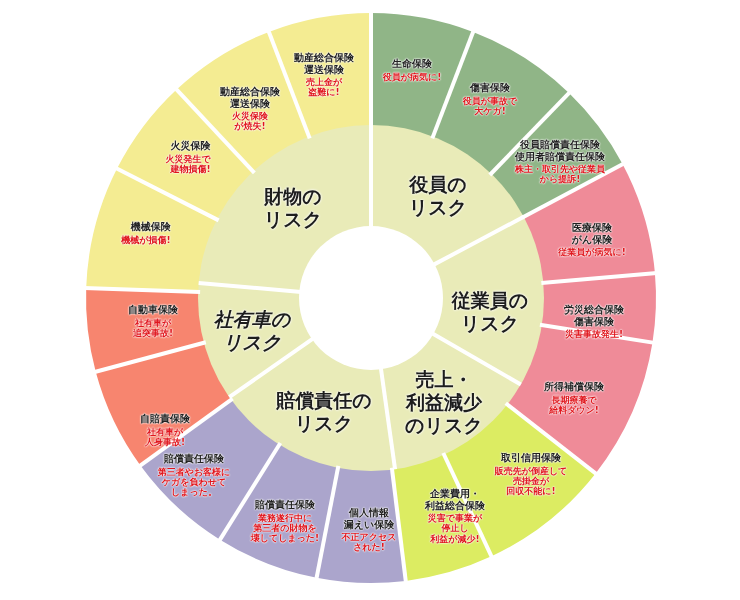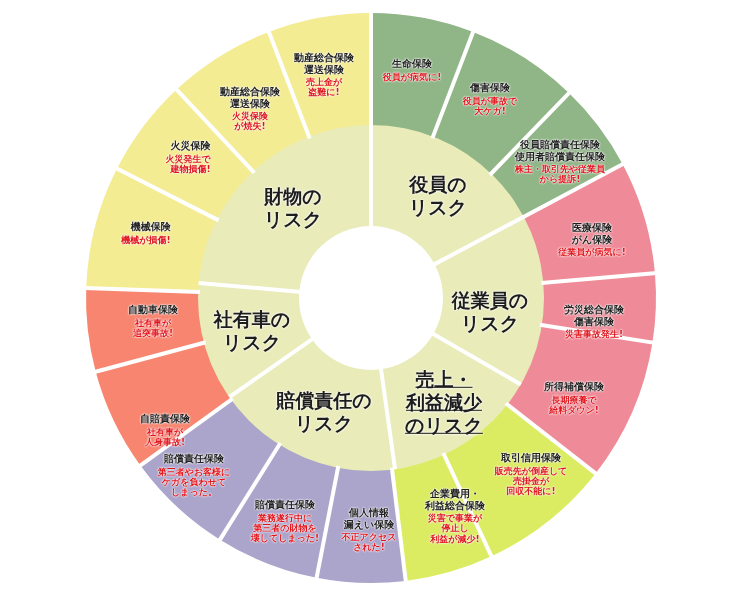--- a/index.html
+++ b/index.html
@@ -72,30 +72,30 @@
 
 <div id="labels">
     <div class="lbl cat" style="left: 438px; top: 196px;">
       <span class="line">役員の</span>
       <span class="line">リスク</span>
     </div>
     <div class="lbl cat" style="left: 490px; top: 312px;">
       <span class="line">従業員の</span>
       <span class="line">リスク</span>
     </div>
-    <div class="lbl cat" style="left: 444px; top: 402px; text-decoration: underline;">
+    <div class="lbl cat" style="left: 444px; top: 402px;">
       <span class="line">売上・</span>
       <span class="line">利益減少</span>
       <span class="line">のリスク</span>
     </div>
     <div class="lbl cat" style="left: 324px; top: 412px;">
       <span class="line">賠償責任の</span>
       <span class="line">リスク</span>
     </div>
-    <div class="lbl cat" style="left: 252px; top: 331px;">
+    <div class="lbl cat" style="left: 252px; top: 331px; font-style: italic;">
       <span class="line">社有車の</span>
       <span class="line">リスク</span>
     </div>
     <div class="lbl cat" style="left: 293px; top: 208px;">
       <span class="line">財物の</span>
       <span class="line">リスク</span>
     </div>
     <div class="lbl" style="left: 412px; top: 70px;">
       <span class="ins-name">生命保険</span>
       <span class="ins-desc">

